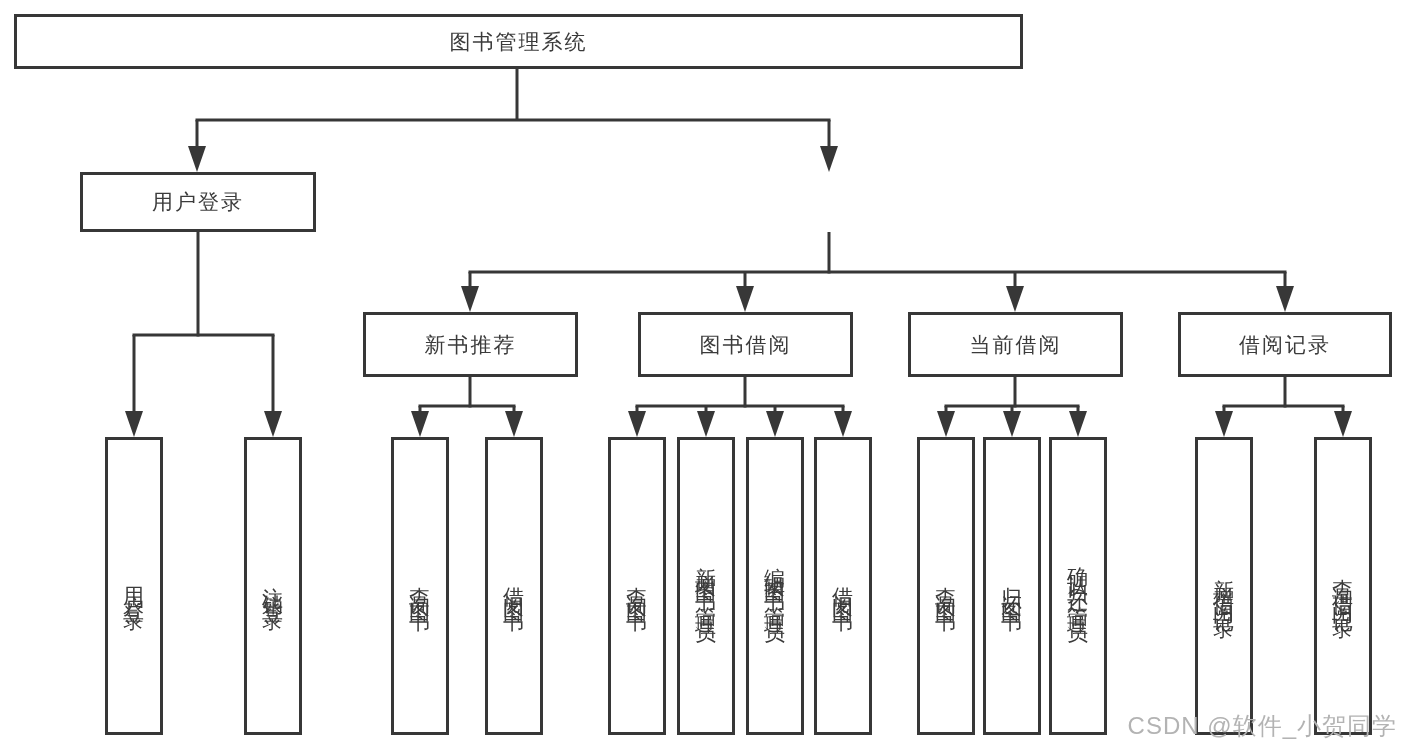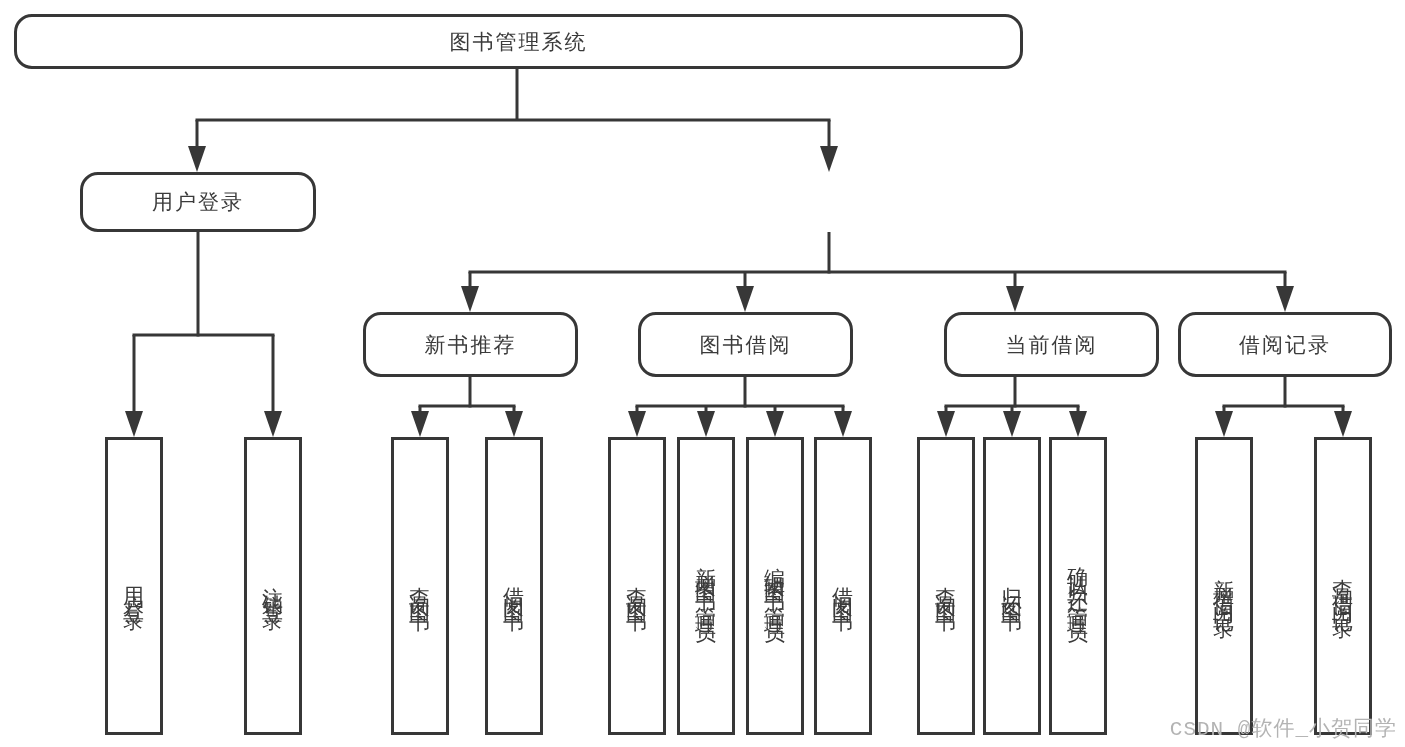--- a/index.html
+++ b/index.html
@@ -22,62 +22,61 @@
     box-sizing: border-box;
     border: 3px solid #373737;
     background: #ffffff;
     color: #3b3b3b;
     display: flex;
     align-items: center;
     justify-content: center;
     z-index: 1;
     text-align: center;
   }
-  .node.h { font-size: 21px; letter-spacing: 2px; line-height: 1.2; white-space: nowrap; border-radius: 18px; }
+  .node.h { font-size: 21px; letter-spacing: 2px; line-height: 1.2; white-space: nowrap; }
   .node.v {
     writing-mode: vertical-rl;
     text-orientation: mixed;
     font-size: 21px;
     letter-spacing: 8px;
     line-height: 1;
   }
   
   .root      { left: 14px;  top: 14px;  width: 1009px; height: 55px; }
   .lvl2      { top: 172px; height: 60px; width: 236px; }
   .b-userlogin { left: 80px; }
   .b-bookmgmt  { left: 711px; }
   .lvl3      { top: 312px; height: 65px; width: 215px; }
   .b-nbr     { left: 363px; }
   .b-bb      { left: 638px; }
-  .b-cb      { left: 944px; }
+  .b-cb      { left: 908px; }
   .b-br      { left: 1178px; width: 214px; }
   .leaf      { top: 437px; height: 298px; width: 58px; }
   .l-login   { left: 105px; }
   .l-logout  { left: 244px; }
   .l-nbr-q   { left: 391px; }
   .l-nbr-b   { left: 485px; }
   .l-bb-q    { left: 608px; }
   .l-bb-a    { left: 677px; }
   .l-bb-e    { left: 746px; }
   .l-bb-b    { left: 814px; }
   .l-cb-q    { left: 917px; }
   .l-cb-r    { left: 983px; }
   .l-cb-c    { left: 1049px; }
   .l-br-a    { left: 1195px; }
   .l-br-q    { left: 1314px; }
   .watermark {
     position: absolute;
     right: 8px;
     bottom: 5px;
-    font-size: 21px;
+    font-size: 24px;
     color: #b3b3b3;
     z-index: 2;
     letter-spacing: 1px;
     white-space: nowrap;
-    font-family: Liberation Mono, monospace;
   }
 </style>
 </head>
 <body>
 
 <div class="canvas">
 
   <svg class="connectors" viewBox="0 0 1405 747" xmlns="http://www.w3.org/2000/svg">
     <g stroke="#373737" stroke-width="3" fill="none">
 

